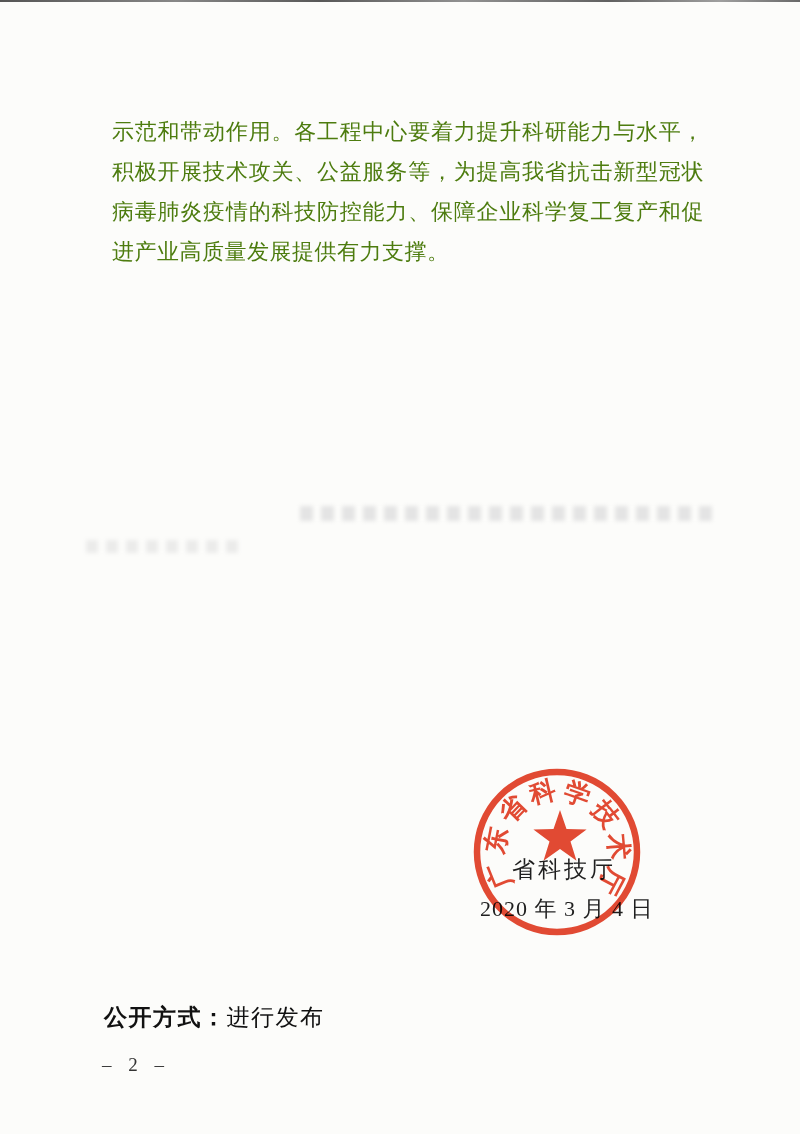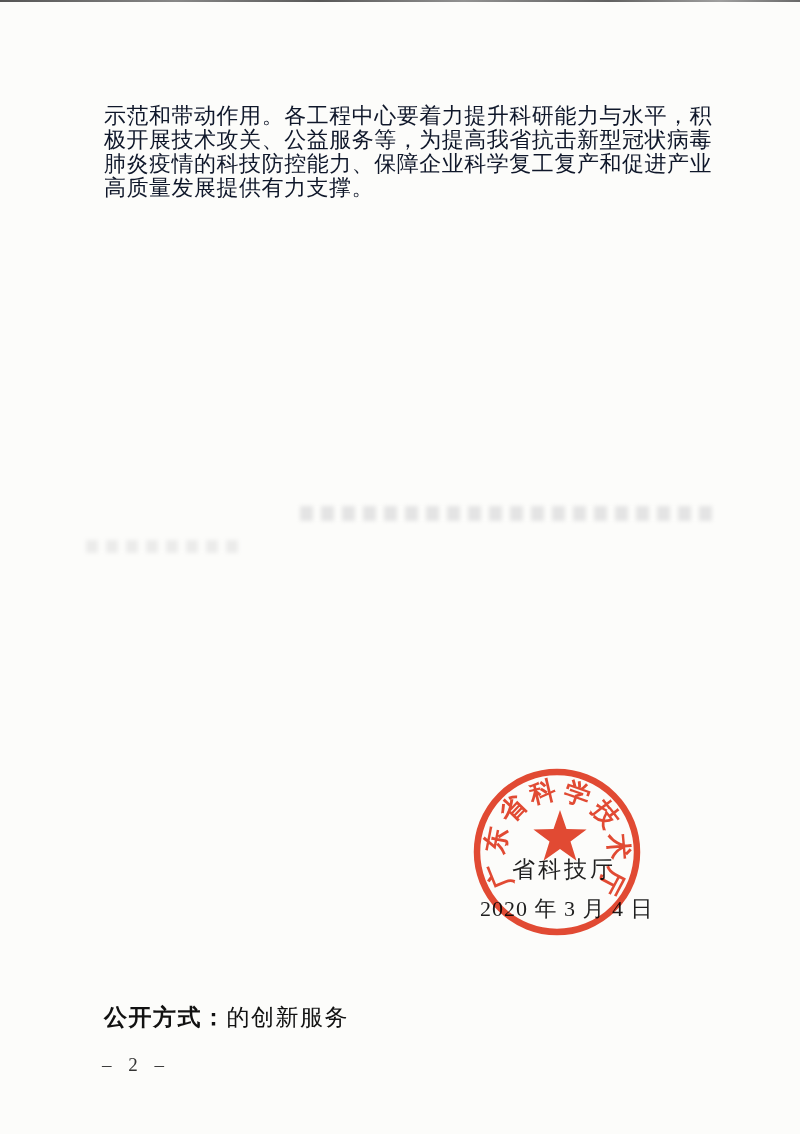--- a/index.html
+++ b/index.html
@@ -25,24 +25,24 @@
       #777 58%, #3a3a3a 76%, #888 90%, #444 100%);
     opacity: 0.8;
   }
   .body-text {
     position: absolute;
     left: 104px;
     top: 104px;
     width: 608px;
   }
   .para {
-    margin: 0;
+    margin: 8px;
     font-size: 22px;
-    line-height: 24px;
-    color: #0f172a;
+    line-height: 40px;
+    color: #4d7c0f;
     letter-spacing: 0.5px;
     text-align: justify;
     text-align-last: left;
   }
   .para.indent { text-indent: 2em; }
   .attachment {
     position: absolute;
     left: 104px;
     top: 732px;
     width: 640px;
@@ -144,18 +144,18 @@
         <text transform="translate(43.2 45.2) rotate(-46.3)" fill="#e23d24" dy="9">省</text>
         <text transform="translate(73.6 27.7) rotate(-13.4)" fill="#e23d24" dy="9">科</text>
         <text transform="translate(108.6 29.5) rotate(19.4)" fill="#e23d24" dy="9">学</text>
         <text transform="translate(137.0 50.1) rotate(52.3)" fill="#e23d24" dy="9">技</text>
         <text transform="translate(149.8 82.8) rotate(85.1)" fill="#e23d24" dy="9">术</text>
         <text transform="translate(142.7 117.1) rotate(118.0)" fill="#e23d24" dy="9">厅</text>
       </g>
   </svg>
 
   <div class="disclosure">
-    <span class="disclosure-label">公开方式：</span><span>的创新服务</span>
+    <span class="disclosure-label">公开方式：</span><span>进行发布</span>
   </div>
 
   <div class="page-number">– 2 –</div>
 
 </div>
 
 </body></html>

